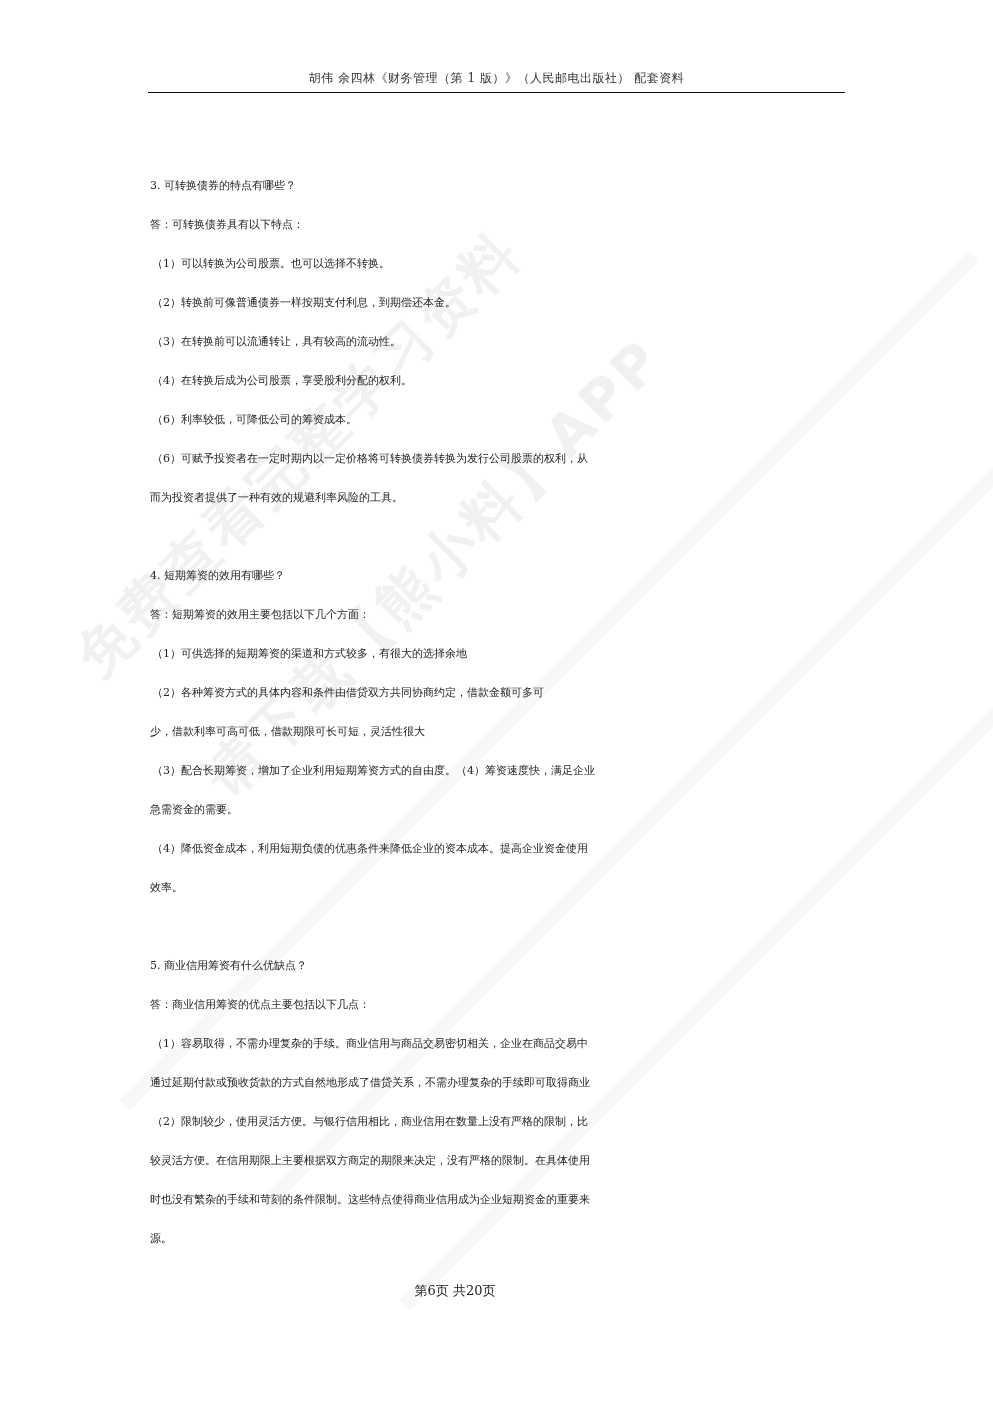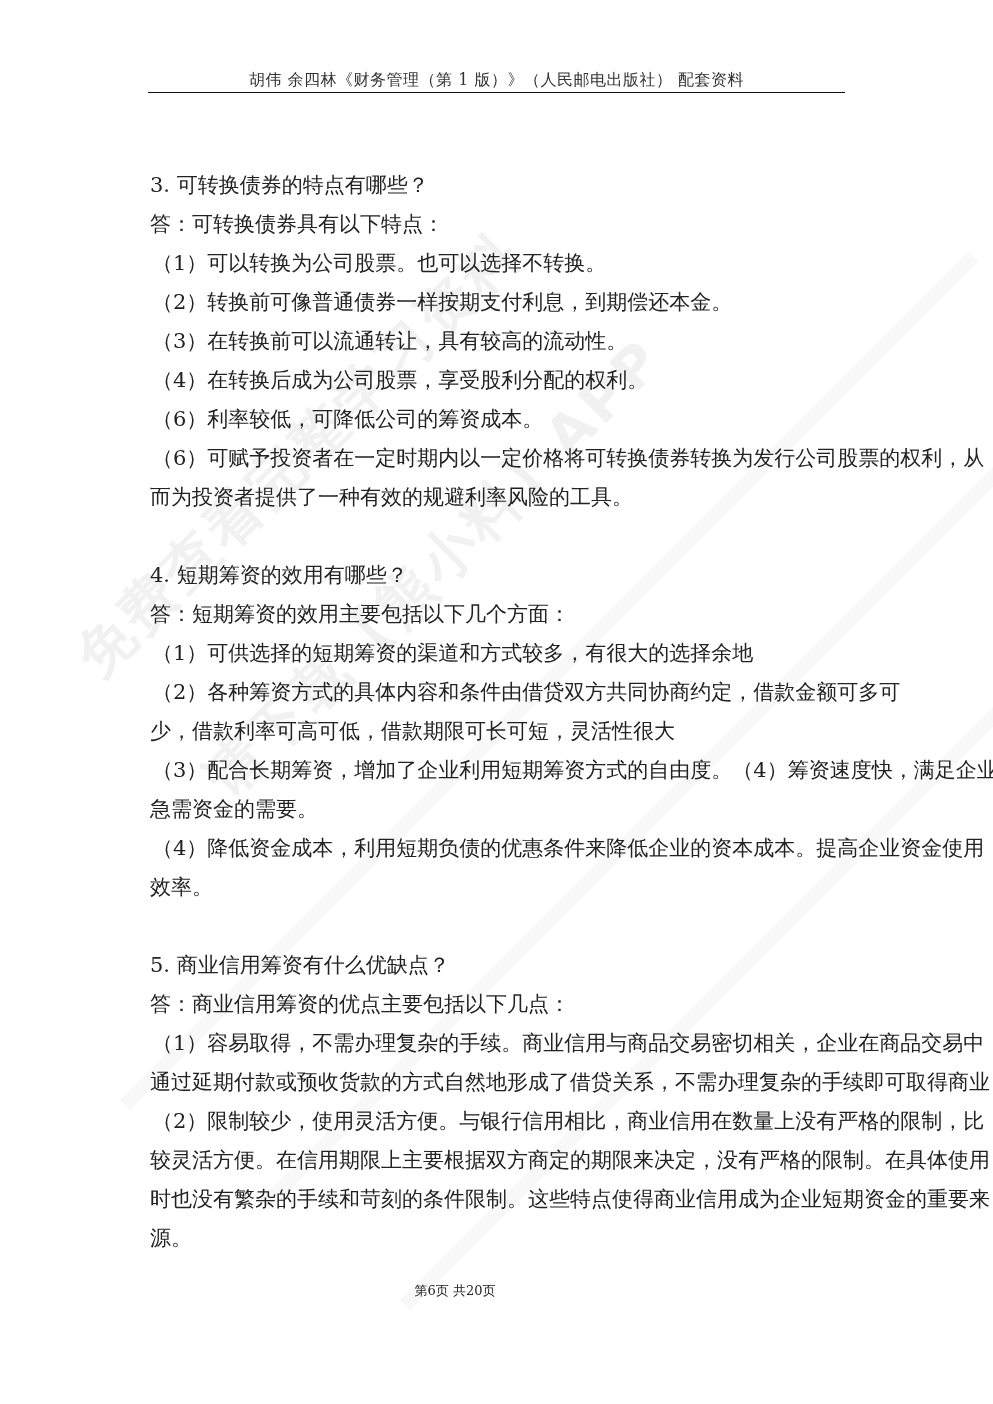--- a/index.html
+++ b/index.html
@@ -3,29 +3,29 @@
 <meta charset="utf-8">
 <style>
   html, body { margin: 0; padding: 0; background: #ffffff; }
   body {
     width: 993px; height: 1404px; position: relative; overflow: hidden;
     font-family: "DejaVu Serif", "Liberation Serif", serif;
     color: #222;
   }
   .header {
     position: absolute; left: 148px; top: 70px; width: 697px;
-    text-align: center; font-size: 16px; color: #333; letter-spacing: 0.5px;
+    text-align: center; font-size: 12px; color: #333; letter-spacing: 0.5px;
   }
   .header-rule {
     position: absolute; left: 148px; top: 92px; width: 697px; height: 0;
     border-top: 1.5px solid #111;
   }
   .content {
     position: absolute; left: 150px; top: 166px; width: 697px;
-    font-size: 21px; line-height: 39px; color: #222;
+    font-size: 11px; line-height: 39px; color: #222;
   }
   .line { white-space: nowrap; display: block; }
   .indent { padding-left: 2px; }
   .gap { height: 39px; }
   .footer {
     position: absolute; left: 0; width: 910px; top: 1282px;
     text-align: center; font-size: 13px; color: #222;
   }
   .watermark {
     position: absolute; left: 60px; top: 640px; width: 1000px;

